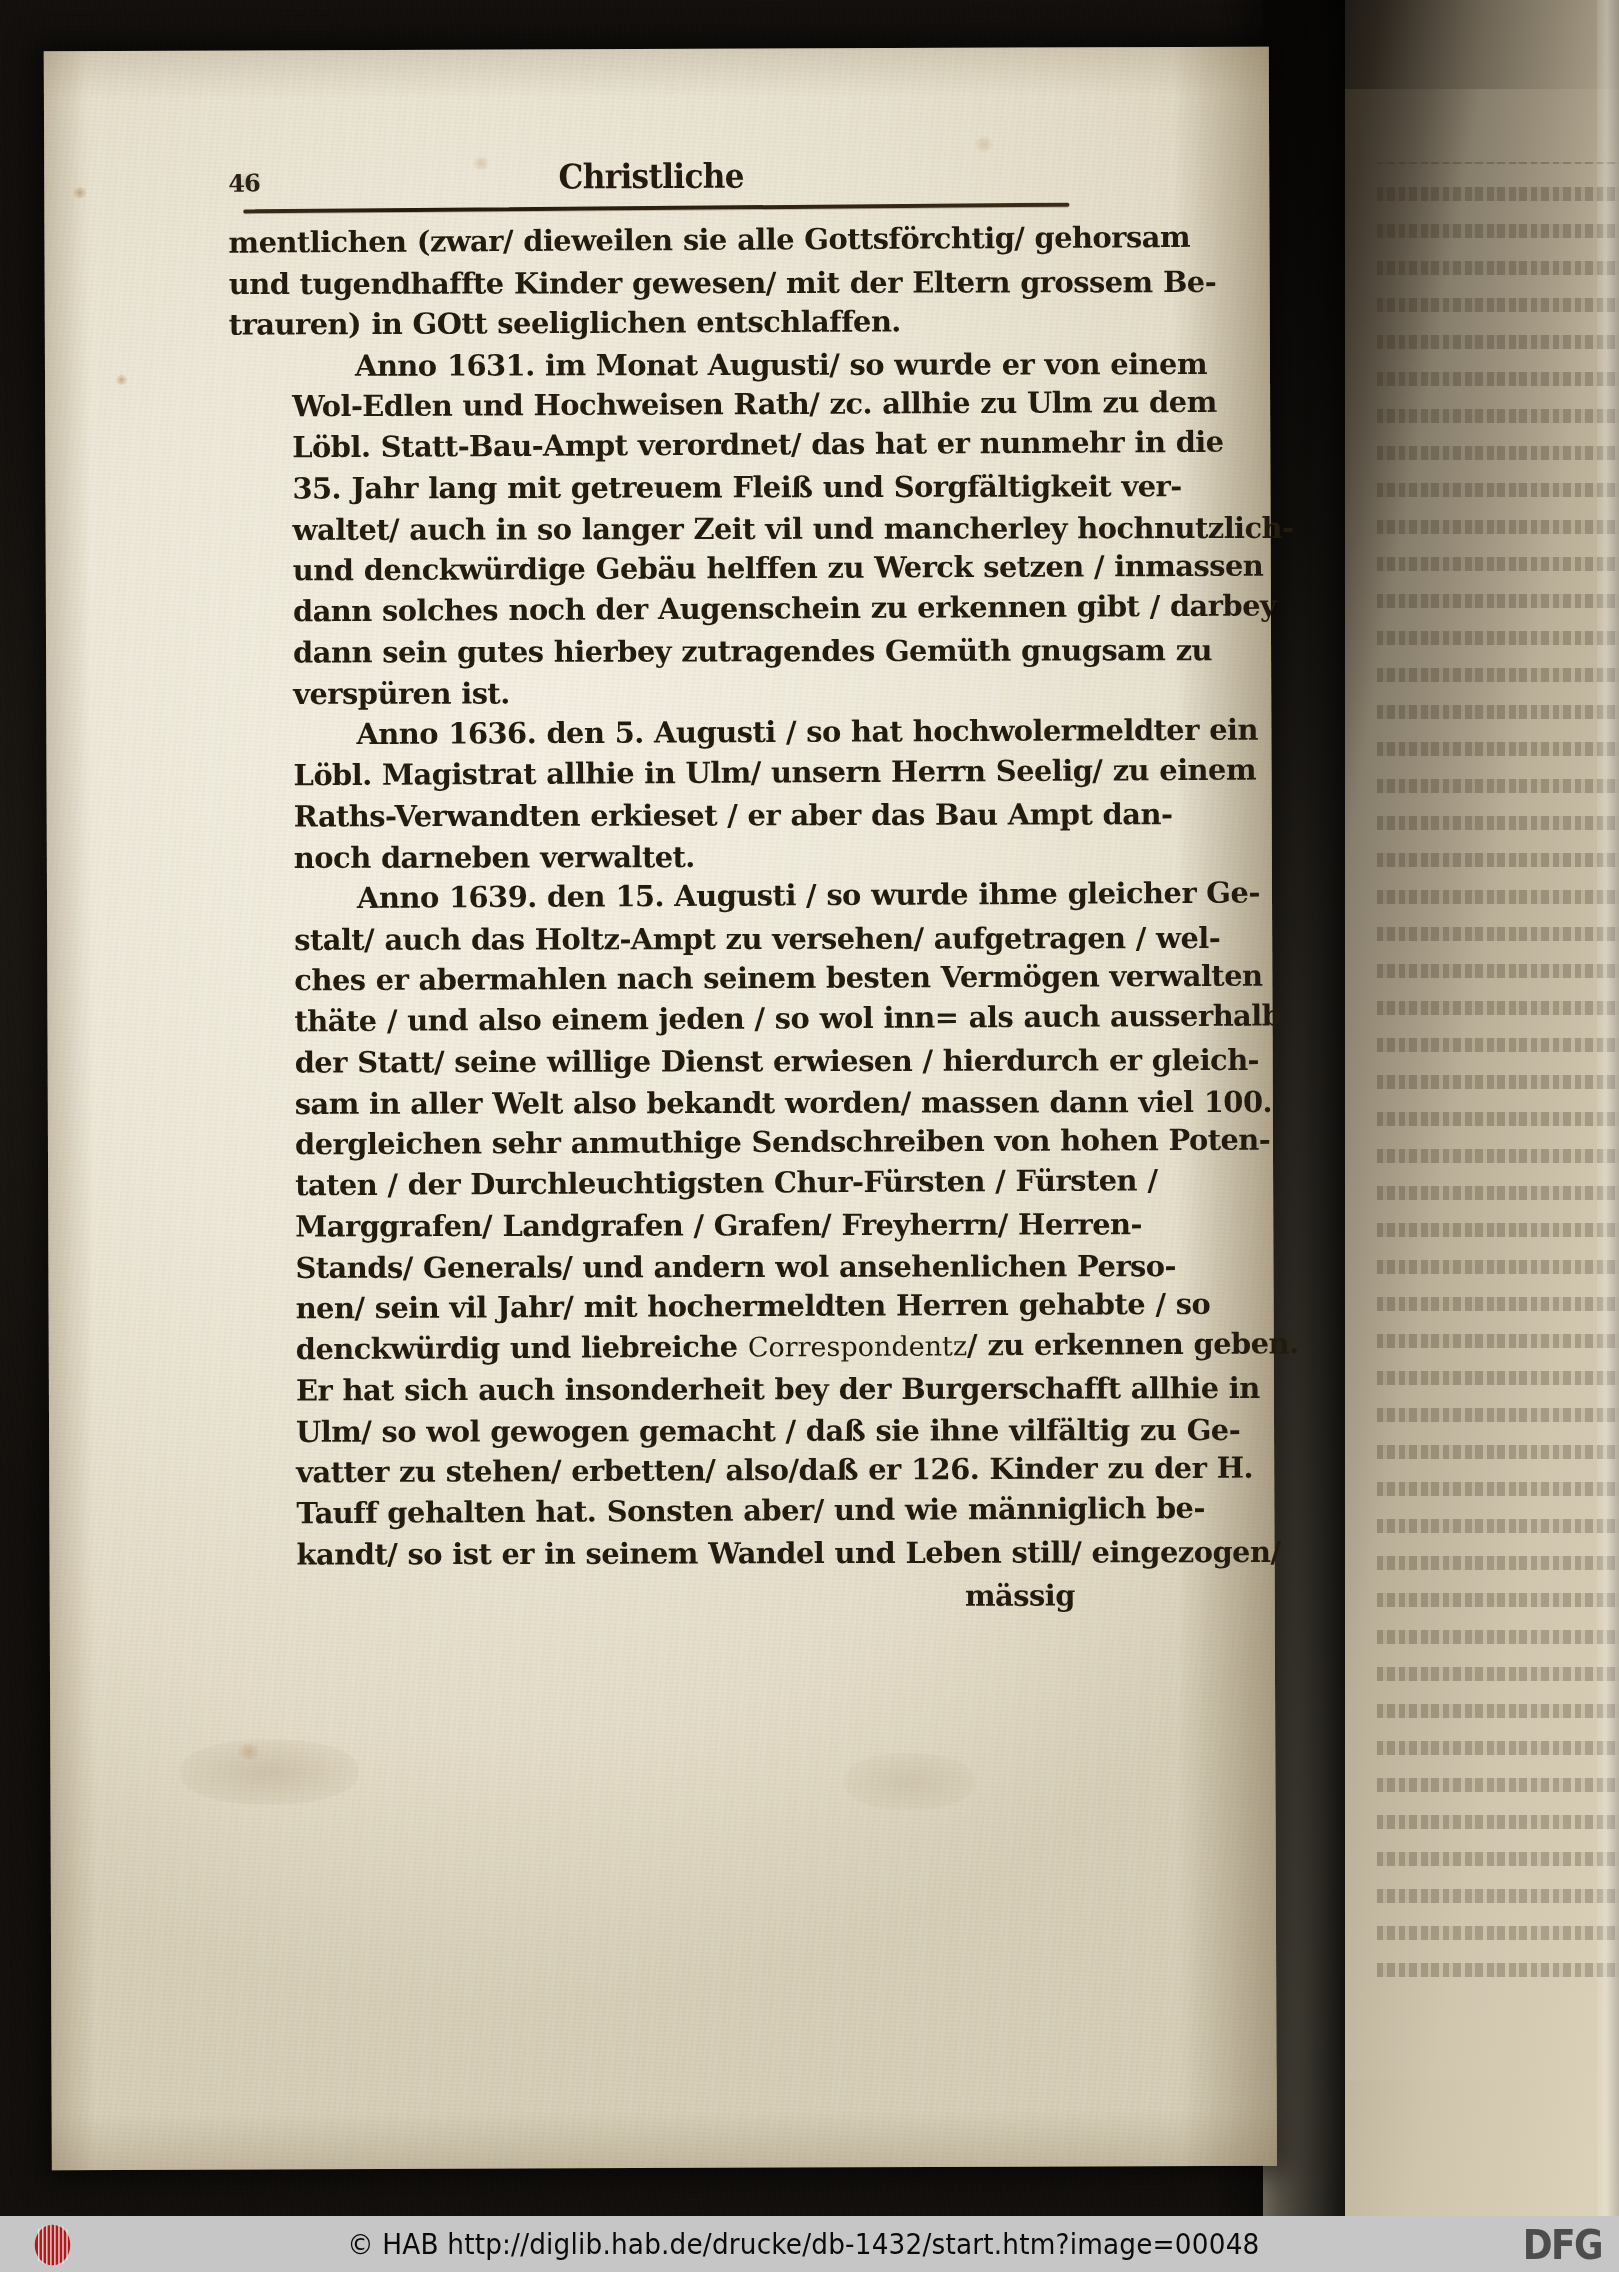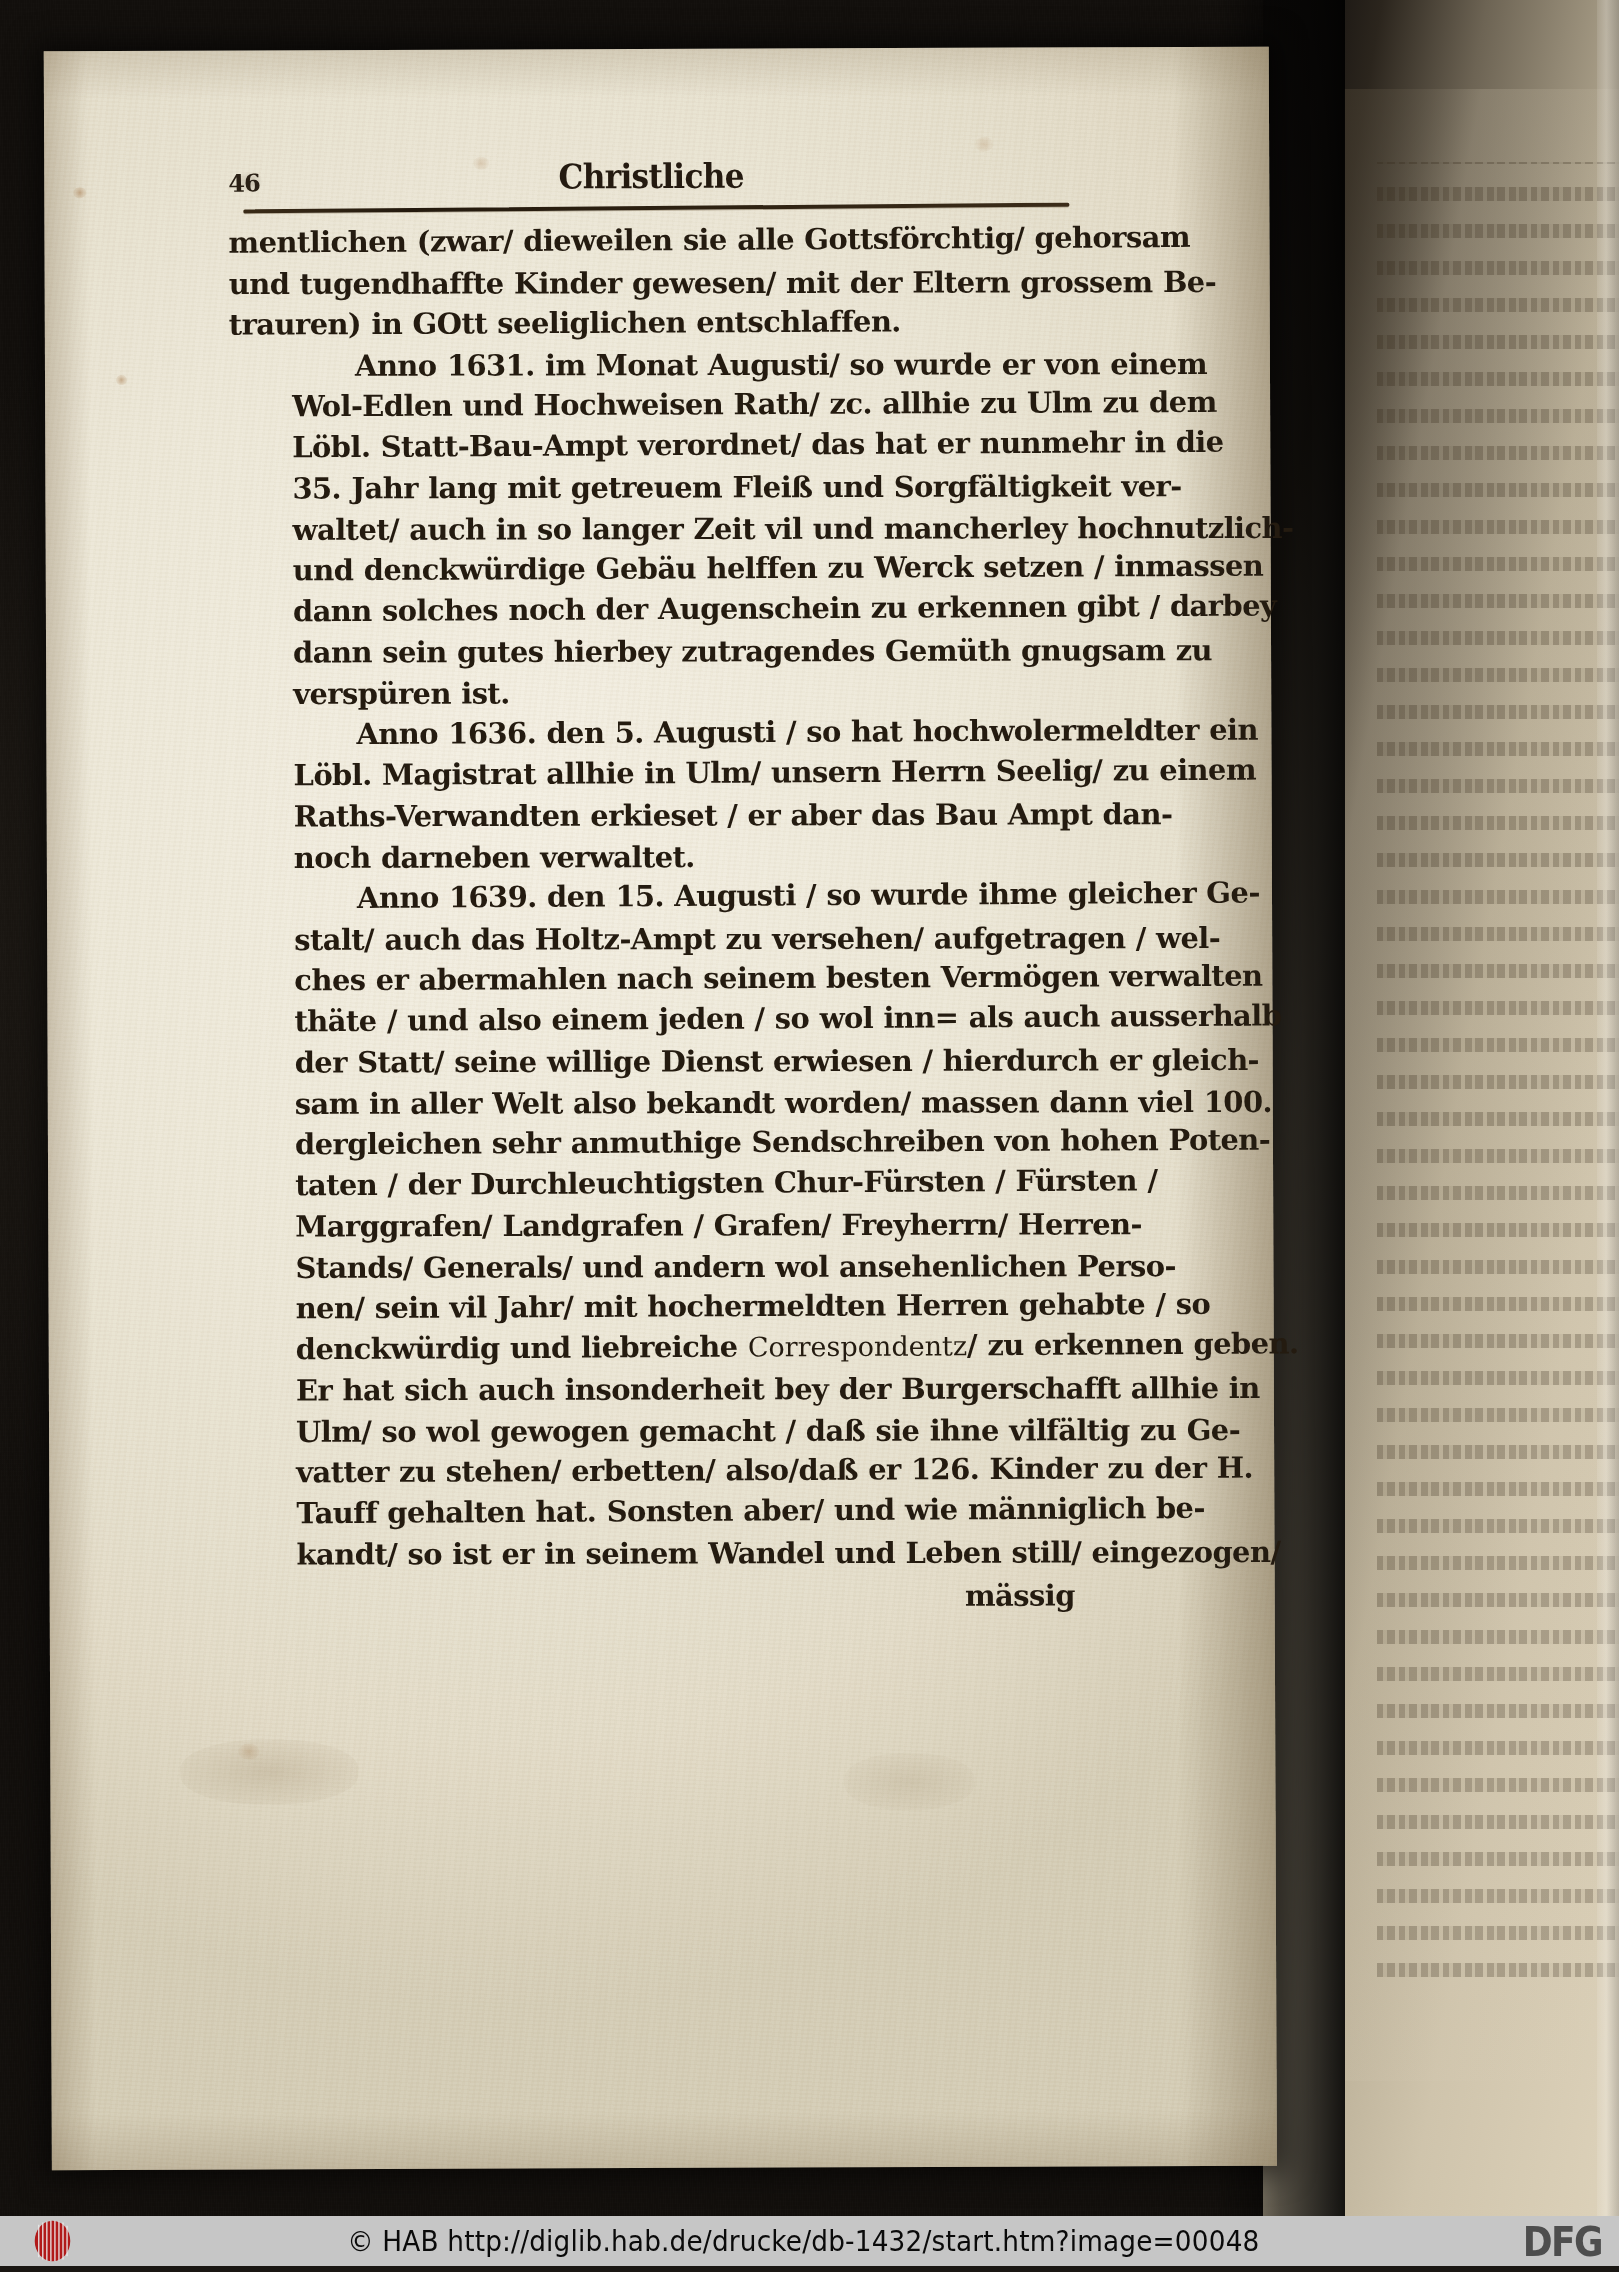--- a/index.html
+++ b/index.html
@@ -214,21 +214,21 @@
   .smudge {
     position: absolute;
     border-radius: 40%;
     background: radial-gradient(ellipse, rgba(60,45,25,.22), rgba(60,45,25,0) 70%);
   }
 
   
   .footer-bar {
     position: absolute;
     left: 0; top: 2216px;
-    width: 1620px; height: 50px;
+    width: 1620px; height: 57px;
     background: #c6c6c6;
     display: flex;
     align-items: center;
   }
   .hab-logo {
     width: 63px; height: 42px;
     margin-left: 21px;
     flex: 0 0 auto;
     display: block;
   }

